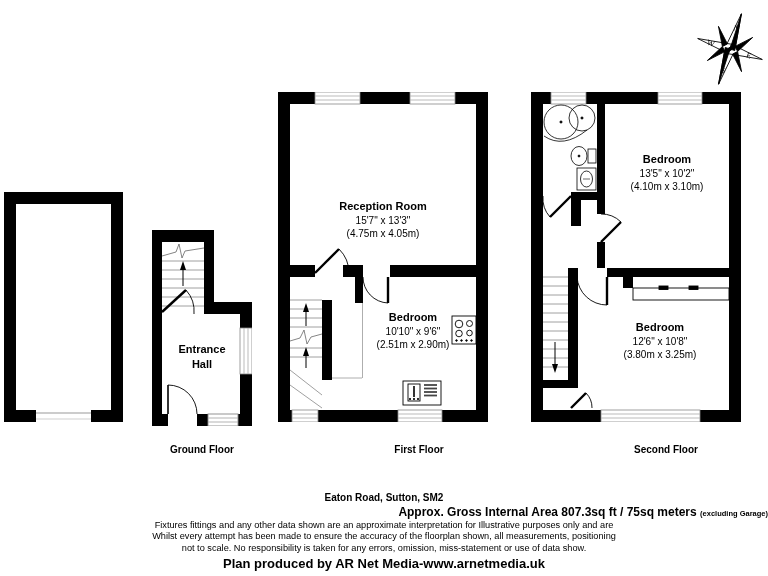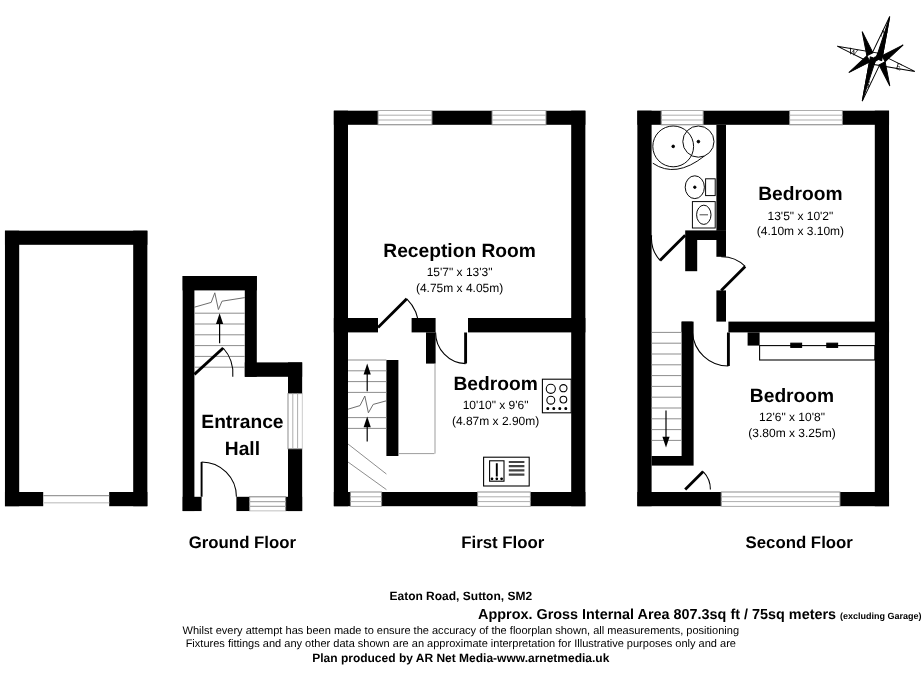--- a/index.html
+++ b/index.html
@@ -2,29 +2,29 @@
 <html><head>
 <meta charset="utf-8">
 <style>
   html,body{margin:0;padding:0;background:#ffffff;}
   .canvas{
     position:relative;width:768px;height:576px;background:#ffffff;overflow:hidden;
     font-family:"Liberation Sans", sans-serif;color:#000;
   }
   .plan{position:absolute;}
   .room-label{position:absolute;transform:translateX(-50%);text-align:center;line-height:1.35;white-space:nowrap;}
-  .room-name{font-weight:bold;font-size:16px;}
+  .room-name{font-weight:bold;font-size:11px;}
   .room-dims{font-size:10px;}
-  .floor-caption{position:absolute;transform:translateX(-50%);font-weight:bold;font-size:14px;white-space:nowrap;}
+  .floor-caption{position:absolute;transform:translateX(-50%);font-weight:bold;font-size:10px;white-space:nowrap;}
   .footer{position:absolute;left:0;right:0;top:492px;text-align:center;line-height:1.25;}
   .footer .address{font-weight:bold;font-size:10px;}
   .footer .area{font-weight:bold;font-size:12px;text-align:right;}
   .footer .area-note{font-weight:bold;font-size:7.5px;}
   .footer .disclaimer{font-size:9.2px;line-height:1.28;}
-  .footer .produced{font-weight:bold;font-size:10px;margin-top:1px;}
+  .footer .produced{font-weight:bold;font-size:13px;margin-top:1px;}
   svg{display:block;}
 </style>
 </head>
 <body>
 
 <div class="canvas">
 
   <svg class="plan" style="left:692px;top:8px;" width="78" height="82" viewBox="0 0 78 82">
     <g transform="rotate(18 38 41)" stroke="#000" stroke-width="0.8" fill="#fff">
 
@@ -207,21 +207,21 @@
     </g>
   </svg>
   <div class="room-label" style="left:383px;top:163px;margin-top:36px;">
     <div class="room-name">Reception Room</div>
     <div class="room-dims">15'7" x 13'3"</div>
     <div class="room-dims">(4.75m x 4.05m)</div>
   </div>
   <div class="room-label" style="left:413px;top:310px;">
     <div class="room-name">Bedroom</div>
     <div class="room-dims">10'10" x 9'6"</div>
-    <div class="room-dims">(4.87m x 2.90m)</div>
+    <div class="room-dims">(2.51m x 2.90m)</div>
   </div>
 
   <svg class="plan" style="left:531px;top:92px;" width="210" height="330" viewBox="0 0 210 330">
     <g fill="#000">
       <rect x="0" y="0" width="210" height="12"></rect>
       <rect x="0" y="0" width="12" height="330"></rect>
       <rect x="198" y="0" width="12" height="330"></rect>
       <rect x="0" y="318" width="210" height="12"></rect>
       <rect x="66" y="12" width="8" height="88"></rect>
       <rect x="40" y="100" width="34" height="8"></rect>
@@ -327,18 +327,19 @@
   <div class="floor-caption" style="left:202px;top:444px;">Ground Floor</div>
   <div class="floor-caption" style="left:386px;top:444px;margin-left:33px;">First Floor</div>
   <div class="floor-caption" style="left:666px;top:444px;">Second Floor</div>
 
   <div class="footer">
     <div class="address">Eaton Road, Sutton, SM2</div>
     <div class="area">
       <span>Approx. Gross Internal Area 807.3sq ft / 75sq meters</span>
       <span class="area-note">(excluding Garage)</span>
     </div>
+    <div class="disclaimer">Fixtures fittings and any other data shown are an approximate interpretation for Illustrative purposes only  and are</div>
     <div class="disclaimer">Whilst every attempt has been made to ensure the accuracy of the floorplan shown, all measurements, positioning</div>
-    <div class="disclaimer">Fixtures fittings and any other data shown are an approximate interpretation for Illustrative purposes only  and are</div>
+    <div class="disclaimer">not to scale. No responsibility is taken for any errors, omission, miss-statement or use of data show.</div>
     <div class="produced">Plan produced by AR Net Media-www.arnetmedia.uk</div>
   </div>
 
 </div>
 
 </body></html>

